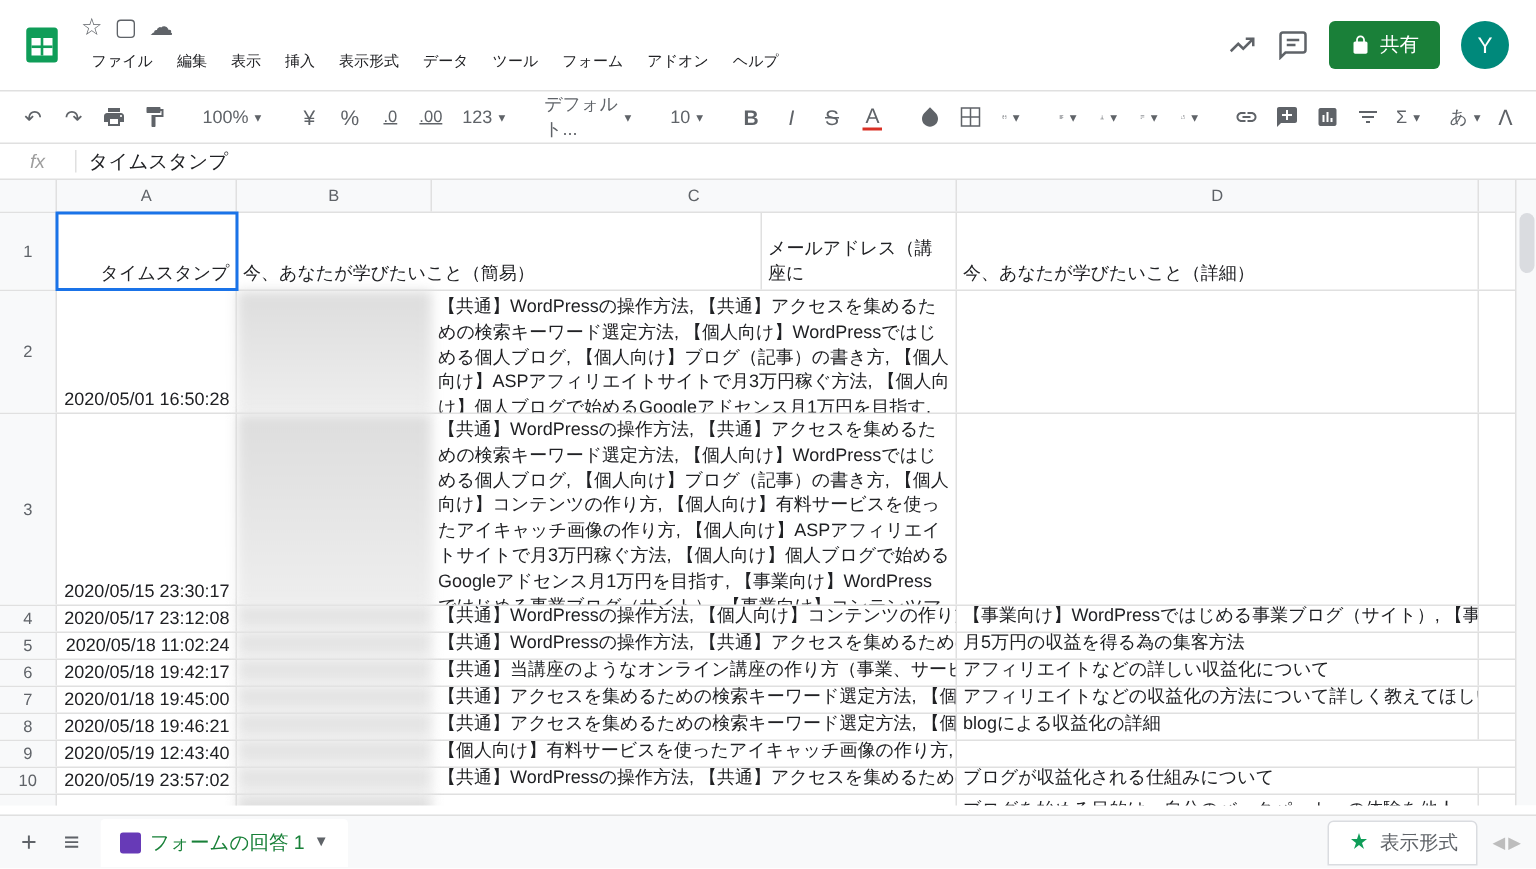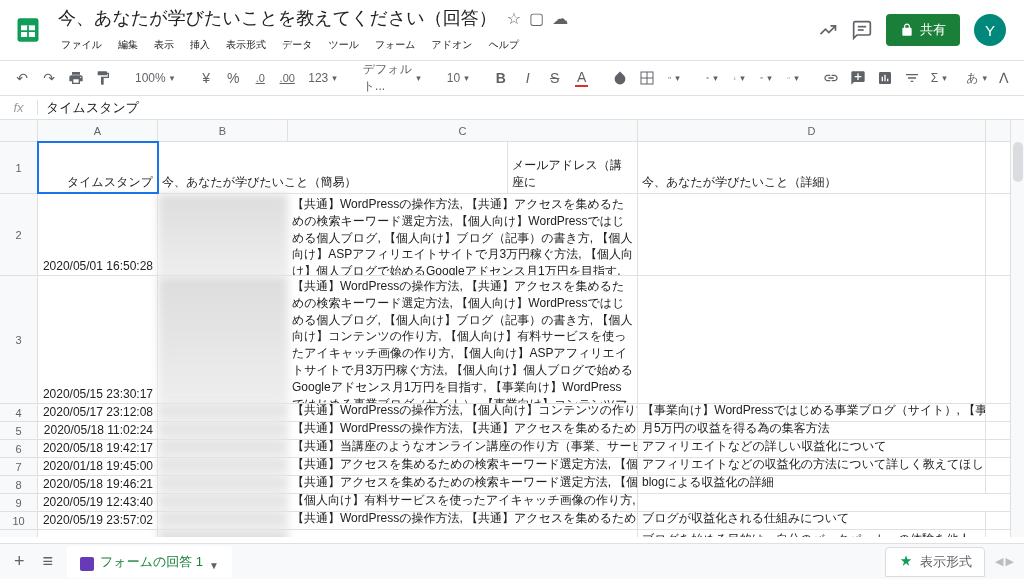--- a/index.html
+++ b/index.html
@@ -18,21 +18,21 @@
 .header-right .ico{color:#5f6368;cursor:pointer;font-size:20px}
 .share-btn{background:#1a8039;color:#fff;padding:7px 14px;border-radius:4px;font-size:13px;font-weight:500;display:flex;align-items:center;gap:6px;cursor:pointer}
 .avatar{width:32px;height:32px;border-radius:50%;background:#00897b;color:#fff;display:flex;align-items:center;justify-content:center;font-size:15px;cursor:pointer}
 .toolbar{height:36px;border-top:1px solid #e0e0e0;border-bottom:1px solid #e0e0e0;display:flex;align-items:center;padding:0 10px;gap:3px;color:#5f6368}
 .toolbar .tb{padding:4px 4px;min-width:24px;text-align:center;cursor:pointer;font-size:14px;border-radius:3px;display:flex;align-items:center;justify-content:center}
 .toolbar .sep{width:1px;height:20px;background:#e0e0e0;margin:0 4px}
 .toolbar .combo{font-size:12px;padding:4px 6px;display:flex;align-items:center;gap:4px;cursor:pointer}
 .toolbar .combo::after{content:"▾";font-size:9px;color:#5f6368}
 .toolbar .right{margin-left:auto;display:flex;gap:3px}
 .fx-bar{height:24px;border-bottom:1px solid #e0e0e0;display:flex;align-items:center}
-.fx-label{width:38px;text-align:center;color:#9e9e9e;font-style:italic;font-size:13px;border-right:1px solid #e0e0e0}
+.fx-label{width:51px;text-align:center;color:#9e9e9e;font-style:italic;font-size:13px;border-right:1px solid #e0e0e0}
 .fx-val{padding-left:8px;font-size:13px;color:#202124}
 .grid-area{position:relative;height:417px;overflow:hidden}
 .col-headers{display:flex;height:22px;background:#f8f9fa;border-bottom:1px solid #e0e0e0}
 .corner{width:38px;border-right:1px solid #e0e0e0;background:#f8f9fa}
 .ch{text-align:center;font-size:11px;color:#5f6368;border-right:1px solid #e0e0e0;line-height:22px}
 .ch.a{width:120px}
 .ch.b{width:130px}
 .ch.c{width:350px}
 .ch.d{width:348px}
 .row{display:flex;border-bottom:1px solid #e0e0e0}
@@ -45,21 +45,21 @@
 .cell.sel{outline:2px solid #1a73e8;outline-offset:-1px;background:#fff;z-index:2;position:relative}
 .blur{filter:blur(4px);background:linear-gradient(#ddd,#eee)}
 .r1{height:52px}
 .r1 .cell{align-items:flex-end}
 .r2{height:82px}
 .r3{height:128px}
 .rs{height:18px}
 .r11{height:42px}
 .tabs{position:absolute;bottom:0;left:0;right:0;height:36px;border-top:1px solid #e0e0e0;background:#f8f9fa;display:flex;align-items:center;padding:0 10px;gap:10px}
 .tab-ico{color:#5f6368;cursor:pointer;font-size:18px;padding:4px}
-.sheet-tab{background:#fff;border:1px solid transparent;padding:6px 12px;font-size:13px;color:#188038;font-weight:500;display:flex;align-items:flex-end;gap:6px;cursor:pointer;border-radius:3px 3px 0 0}
+.sheet-tab{background:#fff;border:1px solid transparent;padding:6px 12px;font-size:13px;color:#188038;font-weight:500;display:flex;align-items:center;gap:6px;cursor:pointer;border-radius:3px 3px 0 0}
 .sheet-tab .form-ico{width:14px;height:14px;background:#673ab7;border-radius:2px}
 .explore{margin-left:auto;background:#fff;border:1px solid #dadce0;border-radius:4px 4px 0 0;padding:5px 12px;font-size:13px;color:#5f6368;display:flex;align-items:center;gap:6px;cursor:pointer}
 .scroll-ctrl{display:flex;gap:2px;color:#bdbdbd;font-size:11px}
 .vsb{position:absolute;right:0;top:0;width:14px;height:100%;background:#f8f9fa;border-left:1px solid #e0e0e0}
 .vsb-thumb{position:absolute;top:22px;width:10px;left:2px;height:40px;background:#dadce0;border-radius:5px}
 svg{display:block}
 .bold{font-weight:bold}
 .italic{font-style:italic}
 .strike{text-decoration:line-through}
 .underline-red{border-bottom:2px solid #d93025;padding:0 2px}
@@ -72,21 +72,20 @@
     <svg viewBox="0 0 24 24">
         <rect x="3" y="2" width="18" height="20" rx="2" fill="#0f9d58"></rect>
         <rect x="6" y="8" width="12" height="10" fill="#fff"></rect>
         <rect x="6" y="8" width="12" height="2" fill="#0f9d58" opacity="0"></rect>
         <line x1="6" y1="13" x2="18" y2="13" stroke="#0f9d58" stroke-width="1.5"></line>
         <line x1="12" y1="8" x2="12" y2="18" stroke="#0f9d58" stroke-width="1.5"></line>
       </svg>
   </div>
   <div class="title-area">
     <div class="title-row">
-      <span class="doc-title">今、あなたが学びたいことを教えてください（回答）</span>
       <div class="title-icons">
         <span>☆</span>
         <span>▢</span>
         <span>☁</span>
       </div>
     </div>
     <div class="menubar">
       <span>ファイル</span>
       <span>編集</span>
       <span>表示</span>

